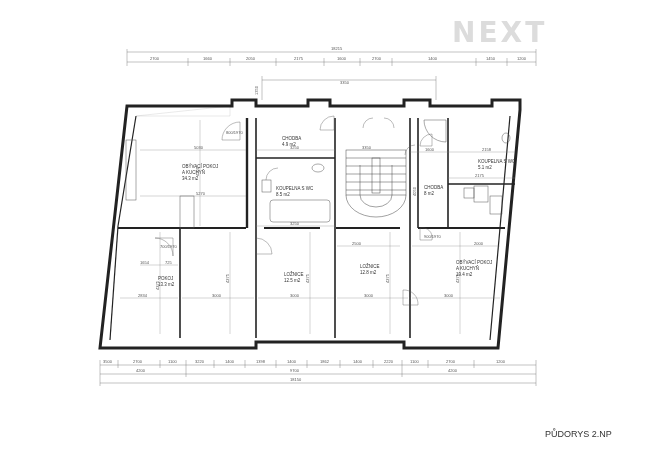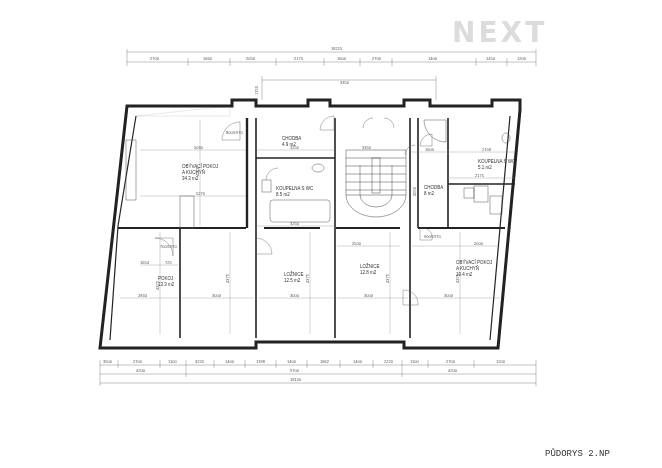--- a/index.html
+++ b/index.html
@@ -1,21 +1,21 @@
 <!DOCTYPE html>
 <html><head>
 <meta charset="utf-8">
 <style>
   html, body { margin:0; padding:0; background:#ffffff; }
   body { width:662px; height:468px; position:relative; overflow:hidden; font-family:"Liberation Sans", sans-serif; }
   .logo { position:absolute; left:452px; top:16px; font-family:"DejaVu Sans", sans-serif; font-weight:bold; font-size:28px; letter-spacing:3px; color:#dcdcdc; }
   .plan { position:absolute; left:0; top:0; }
   .dim { font-family:"Liberation Sans", sans-serif; font-size:4px; fill:#555; }
   .room { font-family:"Liberation Sans", sans-serif; font-size:4.5px; fill:#333; }
-  .caption { position:absolute; left:545px; top:429px; font-size:9px; color:#333; font-family:Liberation Mono, monospace;margin-top:20px; }
+  .caption { position:absolute; left:545px; top:429px; font-size:9px; color:#333; font-family:Liberation Sans, sans-serif; }
 </style>
 </head>
 <body>
 
 <div class="logo">NEXT</div>
 
 <svg class="plan" width="662" height="468" viewBox="0 0 662 468" xmlns="http://www.w3.org/2000/svg">
 
   <g stroke="#666" stroke-width="0.4" fill="none">
     <line x1="127" y1="52" x2="536" y2="52"></line>

